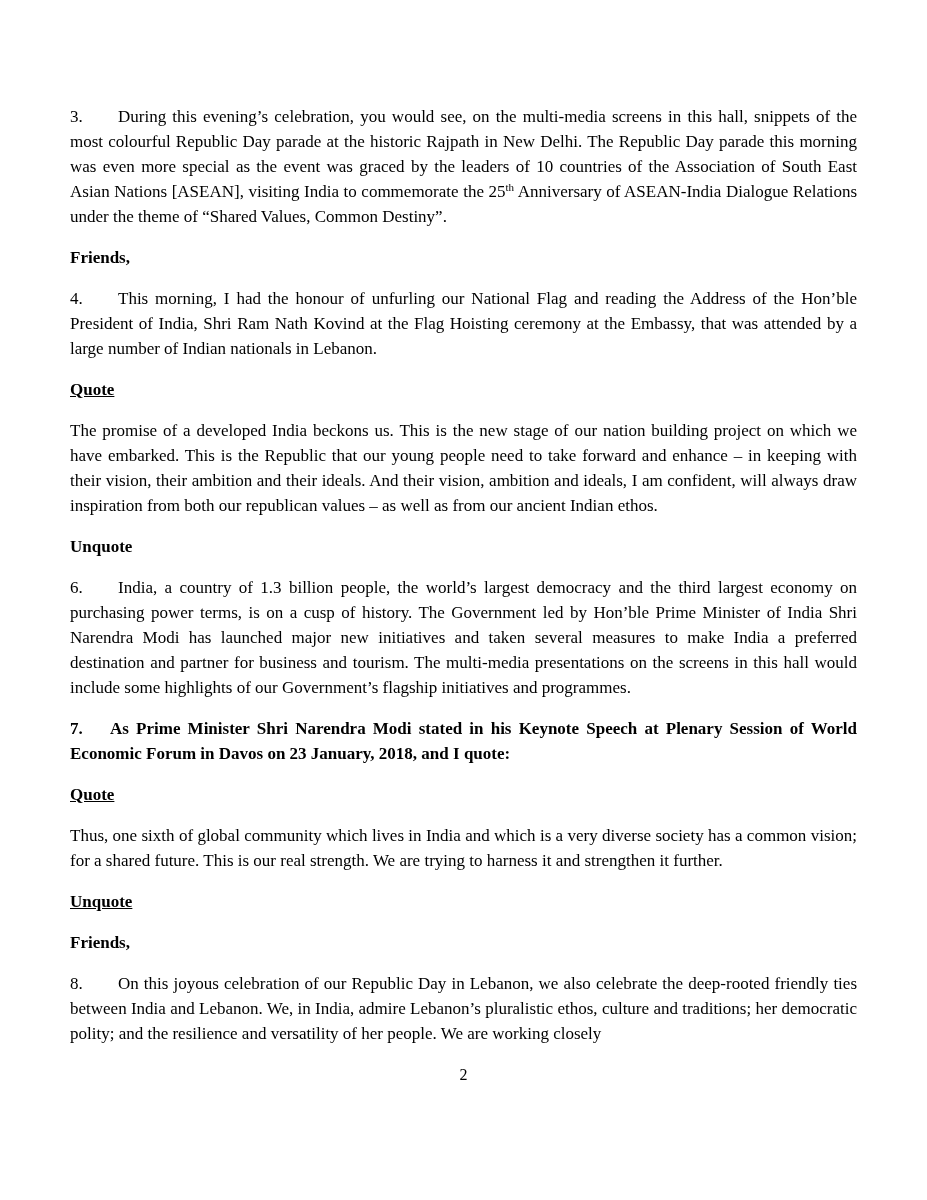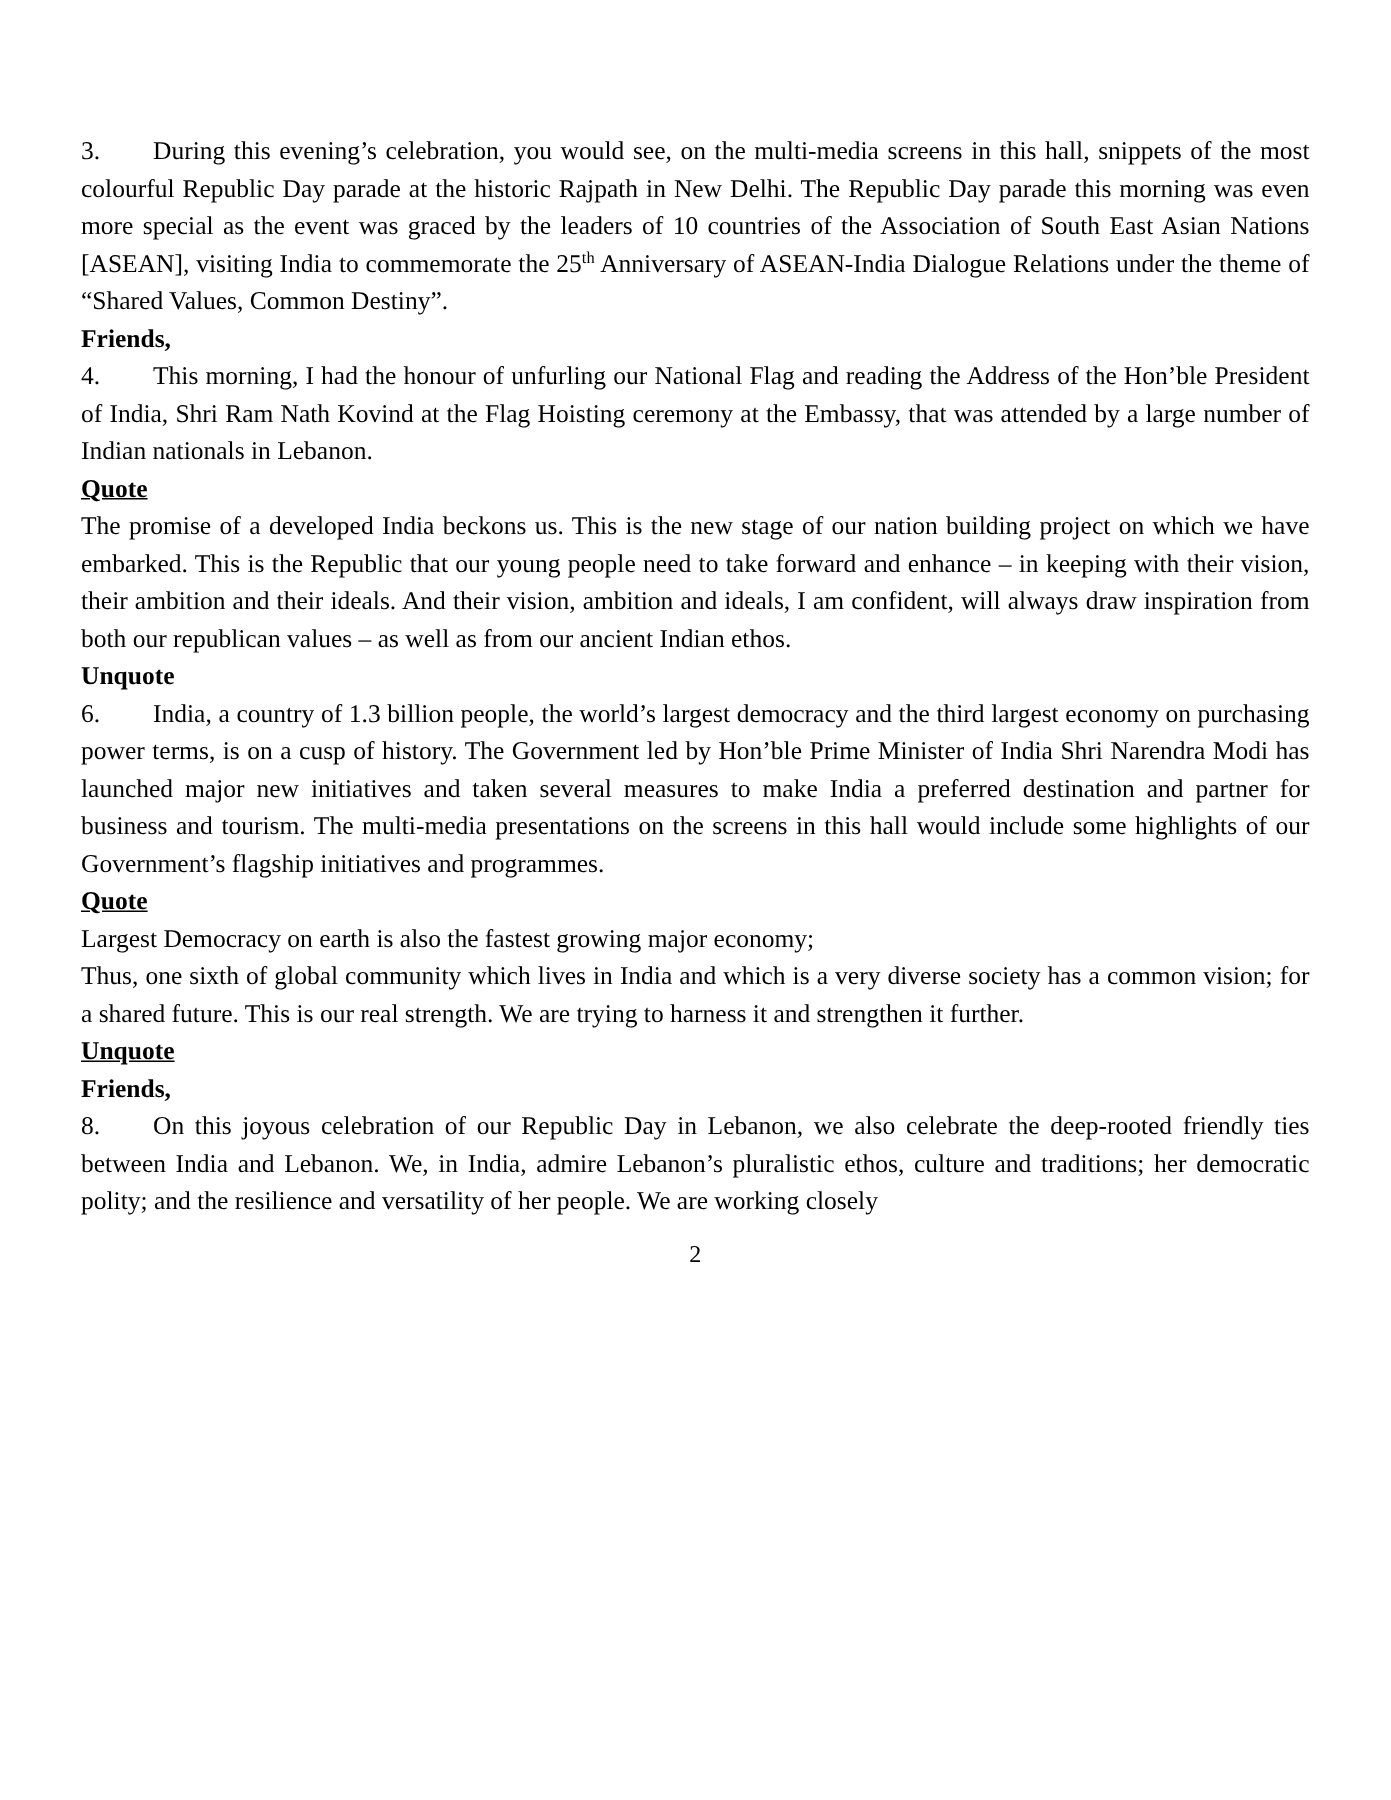--- a/index.html
+++ b/index.html
@@ -14,21 +14,21 @@
     background: #ffffff;
     color: #000000;
     font-family: "Liberation Serif", "DejaVu Serif", serif;
     font-size: 17px;
     line-height: 25px;
     overflow: hidden;
     box-sizing: border-box;
     padding: 88px 54px 0 54px;
   }
   .page p {
-    margin: 0;
+    margin: 16px;
     padding: 0;
   }
   .jp { text-align: justify; }
   .p-num {
     display: inline-block;
     width: 48px;
   }
   .p-num-b {
     display: inline-block;
     width: 40px;
@@ -72,25 +72,25 @@
 
 
   <p class="bold ul">Quote</p>
 
   <p class="jp quote-block">The promise of a developed India beckons us. This is the new stage of our nation building project on which we have embarked. This is the Republic that our young people need to take forward and enhance – in keeping with their vision, their ambition and their ideals. And their vision, ambition and ideals, I am confident, will always draw inspiration from both our republican values – as well as from our ancient Indian ethos.</p>
 
   <p class="bold unquote-1">Unquote</p>
 
   <p class="jp"><span class="p-num">6.</span><span>India, a country of 1.3 billion people, the world’s largest democracy and the third largest economy on purchasing power terms, is on a cusp of history.  The Government led by Hon’ble Prime Minister of India Shri Narendra Modi has launched major new initiatives and taken several measures to make India a preferred destination and partner for business and tourism. The multi-media presentations on the screens in this hall would include some highlights of our Government’s flagship initiatives and programmes.</span></p>
 
+  <p class="jp bold para-7"><span class="p-num-b">7.</span><span>As Prime Minister Shri Narendra Modi stated in his Keynote Speech at Plenary Session of World Economic Forum in Davos on 23 January, 2018, and I quote:</span></p>
 
   <p class="bold ul">Quote</p>
 
 
-  <p class="indent-2">Largest Democracy on earth is also the fastest growing major economy;</p>
 
 
   <p class="jp indent-1">Thus, one sixth of global community which lives in India and which is a very diverse society has a common vision; for a shared future. This is our real strength. We are trying to harness it and strengthen it further.</p>
 
   <p class="bold ul">Unquote</p>
 
   <p class="bold">Friends,</p>
 
   <p class="jp"><span class="p-num">8.</span><span>On this joyous celebration of our Republic Day in Lebanon, we also celebrate the deep-rooted friendly ties between India and Lebanon. We, in India, admire Lebanon’s pluralistic ethos, culture and traditions; her democratic polity; and the resilience and versatility of her people. We are working closely</span></p>
 

